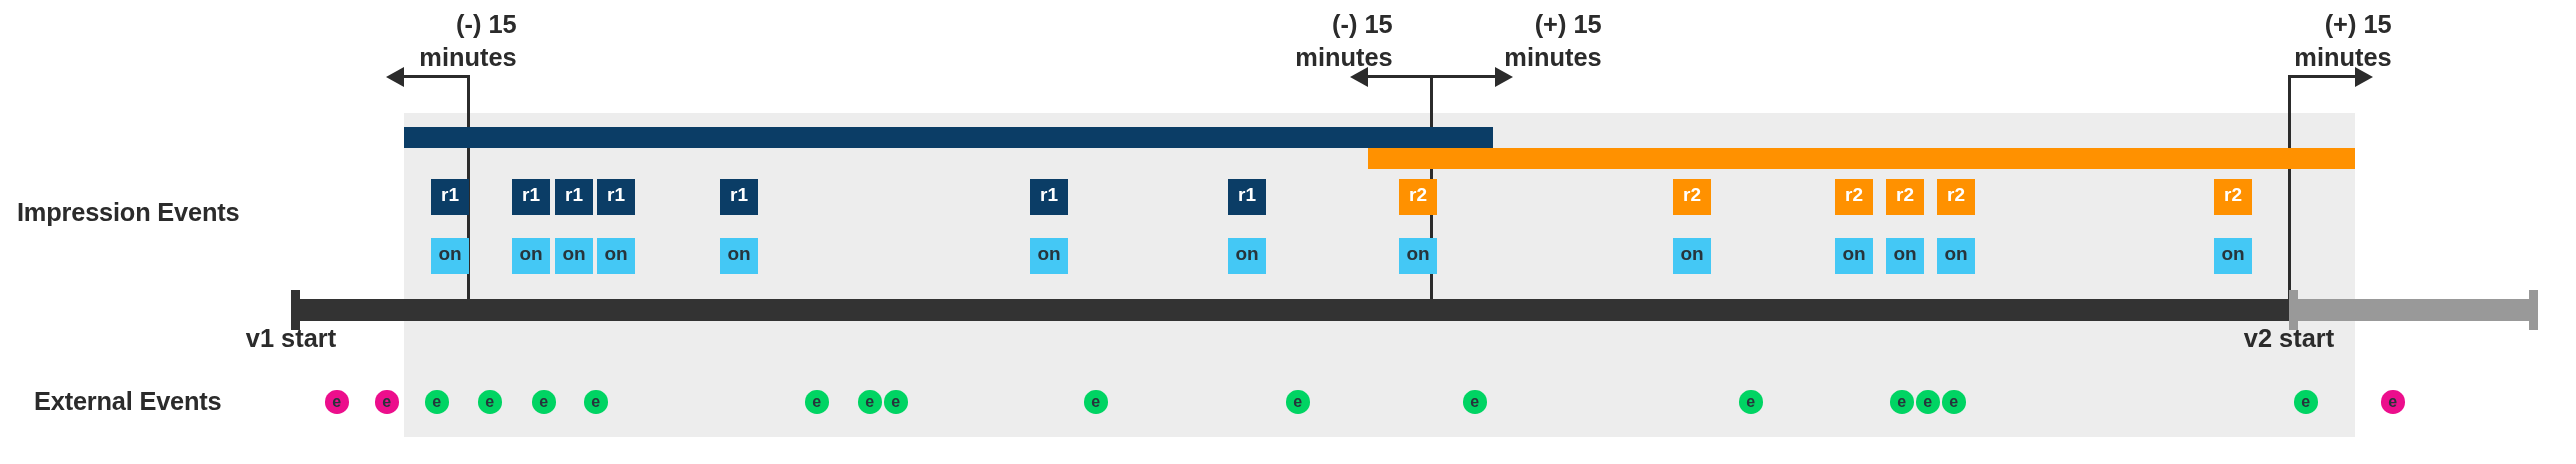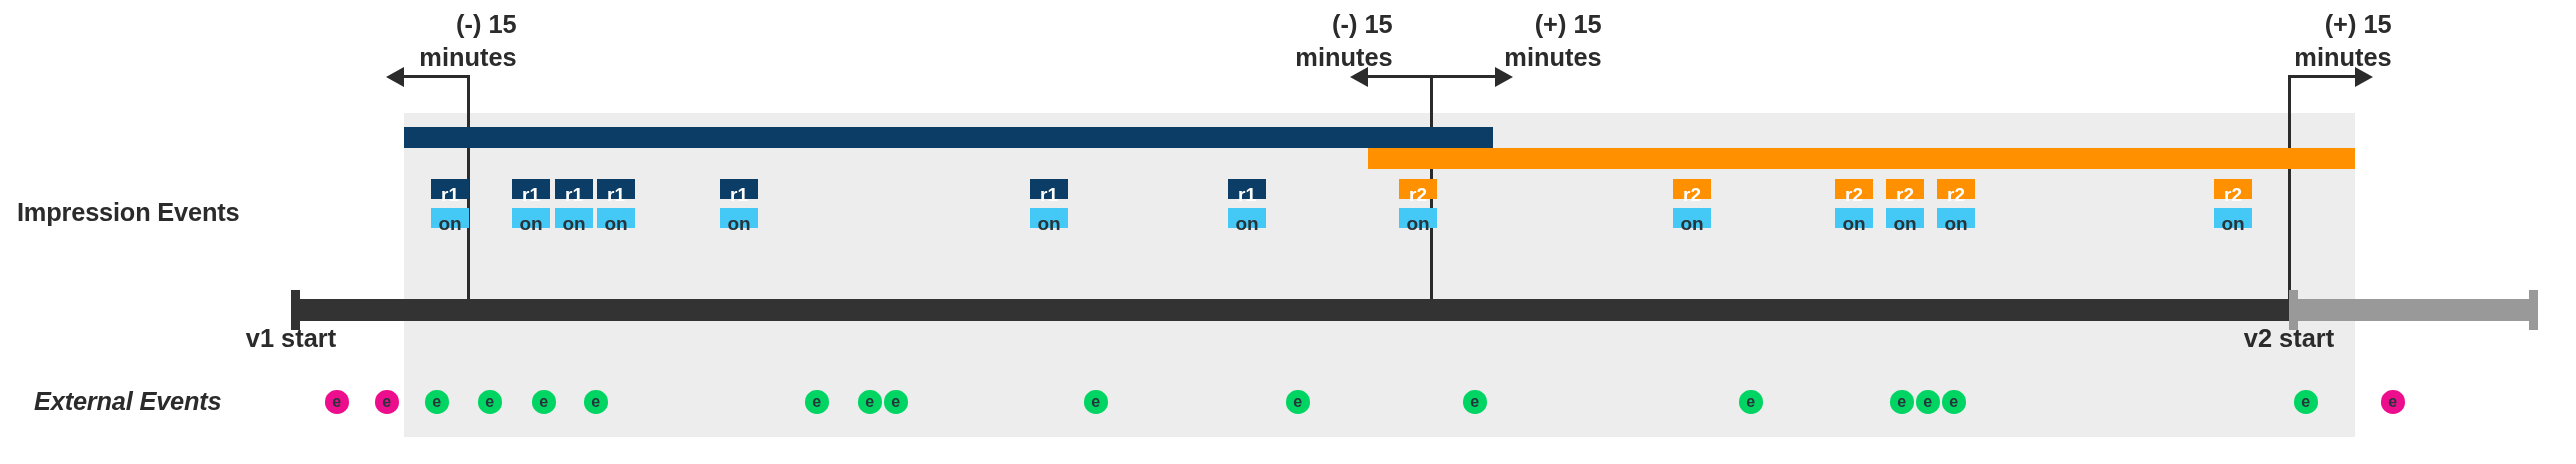--- a/index.html
+++ b/index.html
@@ -82,33 +82,33 @@
   .ver-v1 { background: #0b3d66; }
   .ver-v2 { background: #ff9100; }
 
   
   .badge-col {
     position: absolute;
     width: 38px;
   }
   .badge {
     width: 38px;
-    height: 20px;
+    height: 36px;
     line-height: 32px;
     text-align: center;
     font-size: 19px;
     font-weight: 700;
     box-sizing: border-box;
   }
   .badge.req-r1 { background: #0b3d66; color: #ffffff; }
   .badge.req-r2 { background: #ff9100; color: #ffffff; }
   .badge.state-on {
     background: #44c8f5;
     color: #27343b;
-    margin-top: 9px;
+    margin-top: 23px;
   }
 
   
   .tl-bar {
     position: absolute;
     height: 21.6px;
   }
   .tl-v1 { background: #333333; }
   .tl-v2 { background: #999999; }
   .tl-cap {
@@ -246,21 +246,21 @@
   <div class="tl-cap cap-dark" style="left:291px; top:290px;"></div>
   <div class="tl-bar tl-v1" style="left:291px; top:299px; width:1998px;"></div>
   <div class="tl-cap cap-gray" style="left:2289px; top:290px;"></div>
   <div class="tl-bar tl-v2" style="left:2289px; top:299px; width:2   61px;"></div>
   <div class="tl-bar tl-v2" style="left:2289px; top:299px; width:249px;"></div>
   <div class="tl-cap cap-gray" style="left:2529px; top:290px;"></div>
 
   <div class="start-label" style="left:291px; top:324px;">v1 start</div>
   <div class="start-label" style="left:2289px; top:324px;">v2 start</div>
 
-  <div class="row-label" style="left:34px; top:387px;font-style:italic;">External Events</div>
+  <div class="row-label" style="left:34px; top:387px;">External Events</div>
 
   <div id="dot-layer">
       <div class="ev ev-out" style="left: 325px; top: 390px;">e</div>
       <div class="ev ev-out" style="left: 375px; top: 390px;">e</div>
       <div class="ev ev-in" style="left: 425px; top: 390px;">e</div>
       <div class="ev ev-in" style="left: 478px; top: 390px;">e</div>
       <div class="ev ev-in" style="left: 532px; top: 390px;">e</div>
       <div class="ev ev-in" style="left: 584px; top: 390px;">e</div>
       <div class="ev ev-in" style="left: 805px; top: 390px;">e</div>
       <div class="ev ev-in" style="left: 858px; top: 390px;">e</div>

